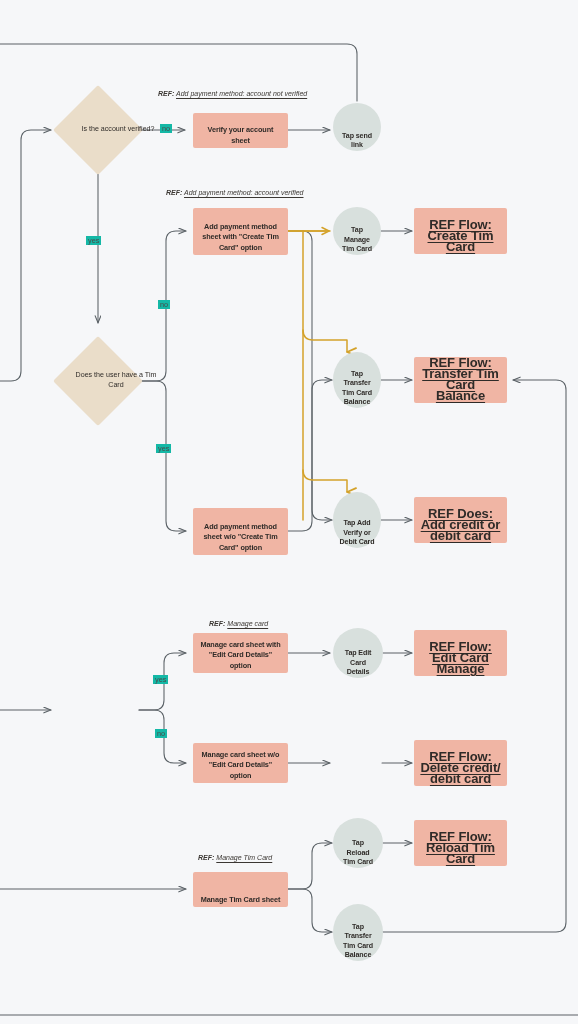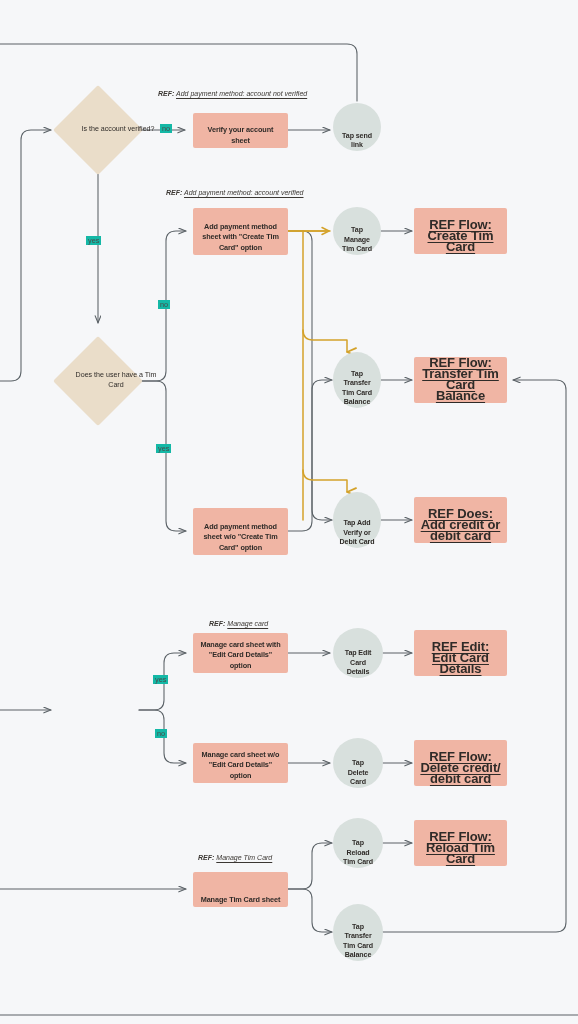--- a/index.html
+++ b/index.html
@@ -268,30 +268,27 @@
 
   <div class="node box" style="left:193px; top:633px; width:95px; height:40px;">
     <span>Manage card sheet with "Edit Card Details" option</span>
   </div>
 
   <div class="node circle" style="left:333px; top:628px; width:50px; height:50px;">
     <span style="padding:0 9px;">Tap Edit Card Details</span>
   </div>
 
   <div class="node refbox" style="left:414px; top:630px; width:93px; height:46px;">
-    <span>REF Edit: Edit Card Details</span>
+    <span>REF Flow: Edit Card Manage</span>
   </div>
 
   <div class="node box" style="left:193px; top:743px; width:95px; height:40px;">
     <span>Manage card sheet w/o "Edit Card Details" option</span>
   </div>
 
-  <div class="node circle" style="left:333px; top:738px; width:50px; height:50px;">
-    <span style="padding:0 9px;">Tap Delete Card</span>
-  </div>
 
   <div class="node refbox" style="left:414px; top:740px; width:93px; height:46px;">
     <span>REF Flow: Delete credit/ debit card</span>
   </div>
 
   <div class="reflabel" style="left:198px; top:854px;">
     <b>REF:</b>
     <u>Manage Tim Card</u>
   </div>
 

